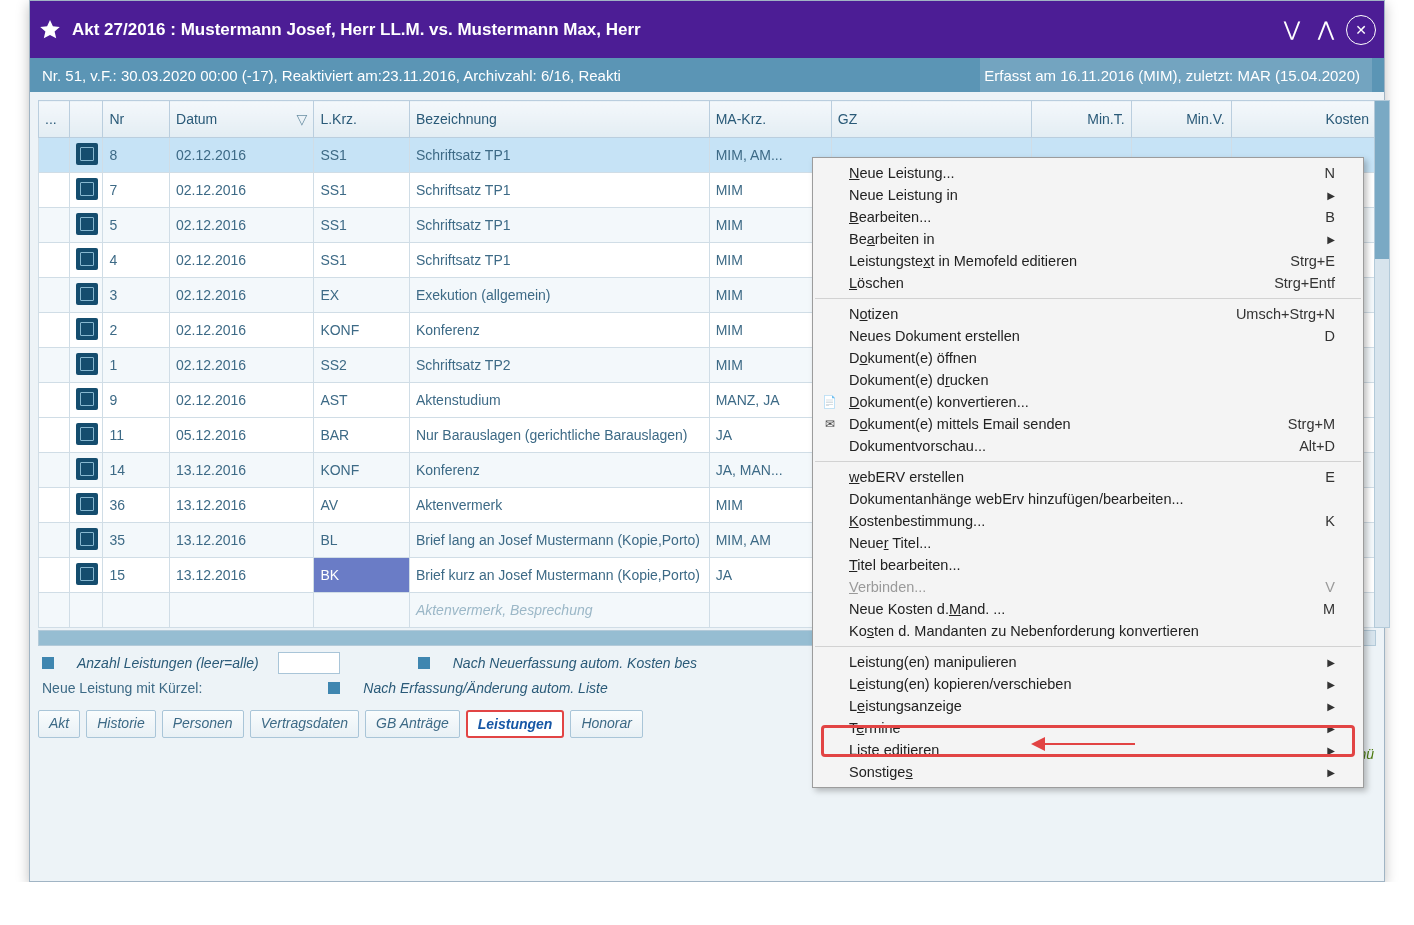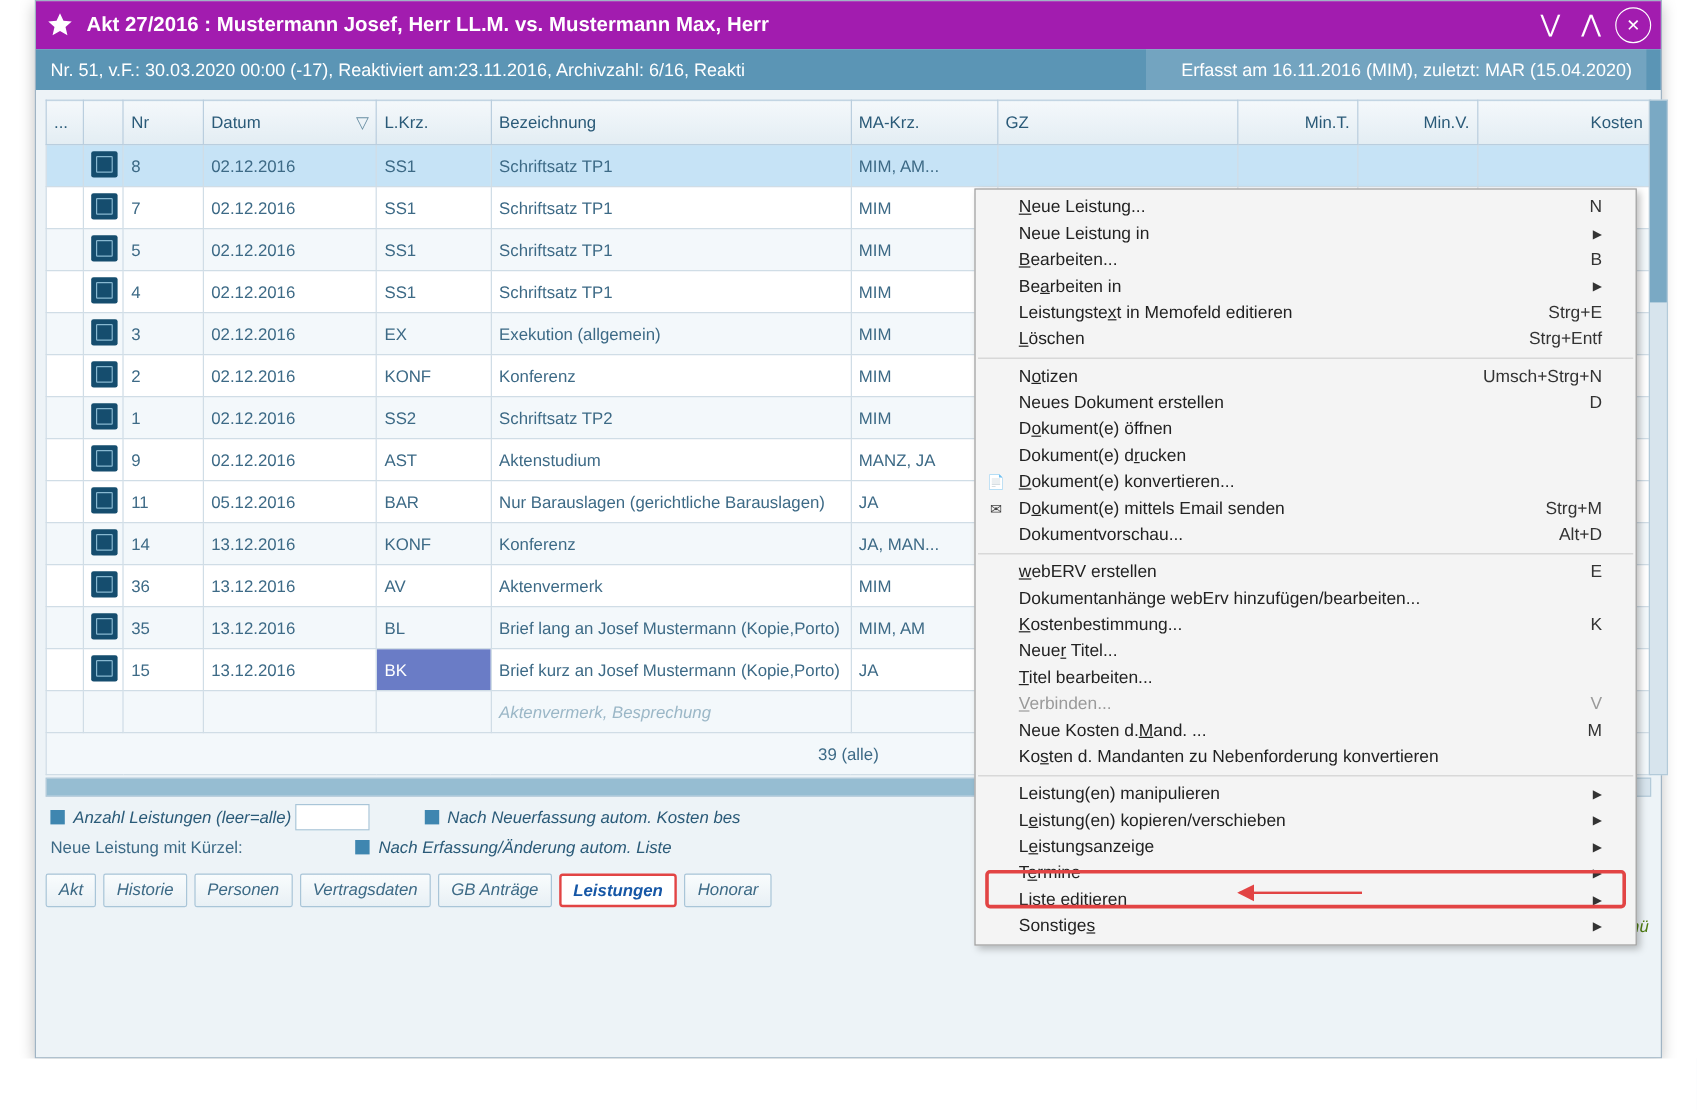--- a/index.html
+++ b/index.html
@@ -1,41 +1,41 @@
 <!DOCTYPE html>
 <html><head>
 <meta charset="utf-8">
 <style>
 html, body { margin:0; padding:0; font-family: "Segoe UI", Arial, sans-serif; font-size:15px; background:#fff; }
 .window { width:1354px; height:880px; margin:0 auto; border:1px solid #a0b4c4; box-shadow:0 4px 12px rgba(0,0,0,0.25); background:#edf3f7; position:relative; }
-.titlebar { background:#a21caf; color:#fff; height:40px; display:flex; align-items:center; padding:0 8px; }
+.titlebar { background:#4c1d95; color:#fff; height:57px; display:flex; align-items:center; padding:0 8px; }
 .star-icon { width:24px; height:24px; margin-right:10px; }
 .title-text { font-size:17px; font-weight:600; }
 .title-ctrls { margin-left:auto; display:flex; gap:6px; }
 .ctrl { width:28px; height:28px; display:flex; align-items:center; justify-content:center; color:#fff; border:1.5px solid #fff; border-radius:50%; font-size:14px; cursor:pointer; }
 .ctrl.noborder { border:none; font-size:20px; }
 .subbar { background:#5b95b5; color:#fff; height:34px; display:flex; align-items:center; padding:0 12px; font-size:15px; }
-.subbar .right { margin-left:auto; padding-left:29px; background:rgba(255,255,255,0.15); height:100%; display:flex; align-items:center; padding-right:12px;text-align:right; }
+.subbar .right { margin-left:auto; padding-left:4px; background:rgba(255,255,255,0.15); height:100%; display:flex; align-items:center; padding-right:12px;text-align:right; }
 .content { padding:8px 8px 0 8px; position:relative; }
 .grid { width:100%; border-collapse:collapse; font-size:14px; table-layout:fixed; }
 .grid thead th { background:linear-gradient(#f4f8fb,#e3edf3); border:1px solid #bacede; padding:4px 6px; color:#2a5a78; font-weight:400; text-align:left; height:28px; }
 .grid thead th.right { text-align:right; }
 .grid tbody td { border:1px solid #d0dde6; padding:4px 6px; color:#3d6a86; height:26px; vertical-align:middle; }
 .grid tbody tr.selected td { background:#c6e3f6; }
 .grid tbody tr.even td { background:#f3f8fb; }
 .grid tbody tr.odd td { background:#fff; }
 .grid .icon-cell { width:32px; text-align:center; }
 .doc-ico { display:inline-block; width:22px; height:22px; background:#154d6e; border-radius:2px; position:relative; }
 .doc-ico::after { content:""; position:absolute; left:4px; top:4px; right:4px; bottom:4px; border:1px solid #88b8d0; border-radius:1px; }
 .cell-highlight { background:#6a7cc6 !important; color:#fff !important; }
 .summary-row td { text-align:center !important; color:#3d6a86; background:#f3f8fb !important; }
 .scroll-x { height:14px; background:#d7e4ed; border:1px solid #b3cad9; margin-top:2px; position:relative; }
 .scroll-x .thumb { position:absolute; left:0; top:0; bottom:0; width:60%; background:#96bdd2; }
 .options { padding:6px 12px 4px 12px; color:#3d6a86; font-size:14px; }
-.opt-line { display:flex; align-items:center; gap:3px; margin-bottom:6px; }
+.opt-line { display:flex; align-items:center; gap:19px; margin-bottom:6px; }
 .chk { display:inline-block; width:12px; height:12px; background:#3f86b0; margin-right:4px; }
 .opt-italic { font-style:italic; color:#2a5a78; }
 .inputbox { width:60px; height:20px; background:#fff; border:1px solid #a9c5d8; }
 .tabs { display:flex; gap:6px; padding:4px 8px 8px 8px; }
 .tab { border:1px solid #a9c5d8; background:linear-gradient(#f9fcfd,#e8f0f5); color:#3d6a86; padding:4px 10px; font-size:14px; border-radius:2px; cursor:pointer;font-style:italic; }
 .tab.active { color:#1657a6; font-weight:700; background:#fff; }
 .red-box { border:2px solid #e24444; border-radius:3px; }
 .hint { text-align:right; color:#4d7c0f; font-style:italic; font-size:14px; padding-right:10px; }
 
 
@@ -289,23 +289,20 @@
               <td></td>
               <td></td>
               <td></td>
               <td style="height:10px;padding-top:0;padding-bottom:0;overflow:hidden">Aktenvermerk, Besprechung</td>
               <td></td>
               <td></td>
               <td></td>
               <td></td>
               <td></td>
             </tr>
-            <tr class="summary-row">
-              <td colspan="11">39 (alle)</td>
-            </tr>
           </tbody>
     </table>
     <div class="vscroll">
           <div class="thumb"></div>
         </div>
     </div>
     <div class="scroll-x">
         <div class="thumb"></div>
       </div>
   </div>

